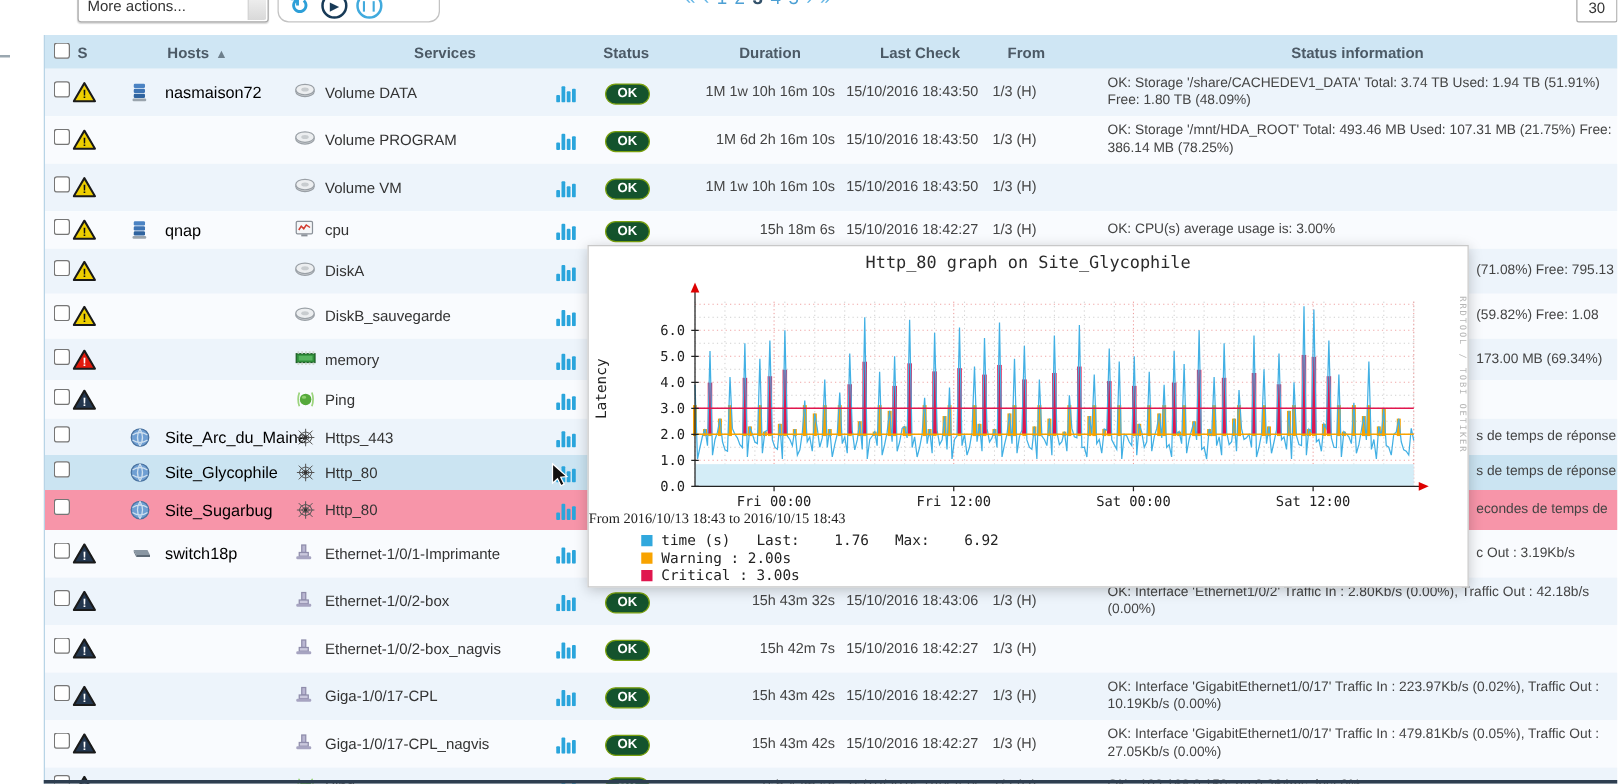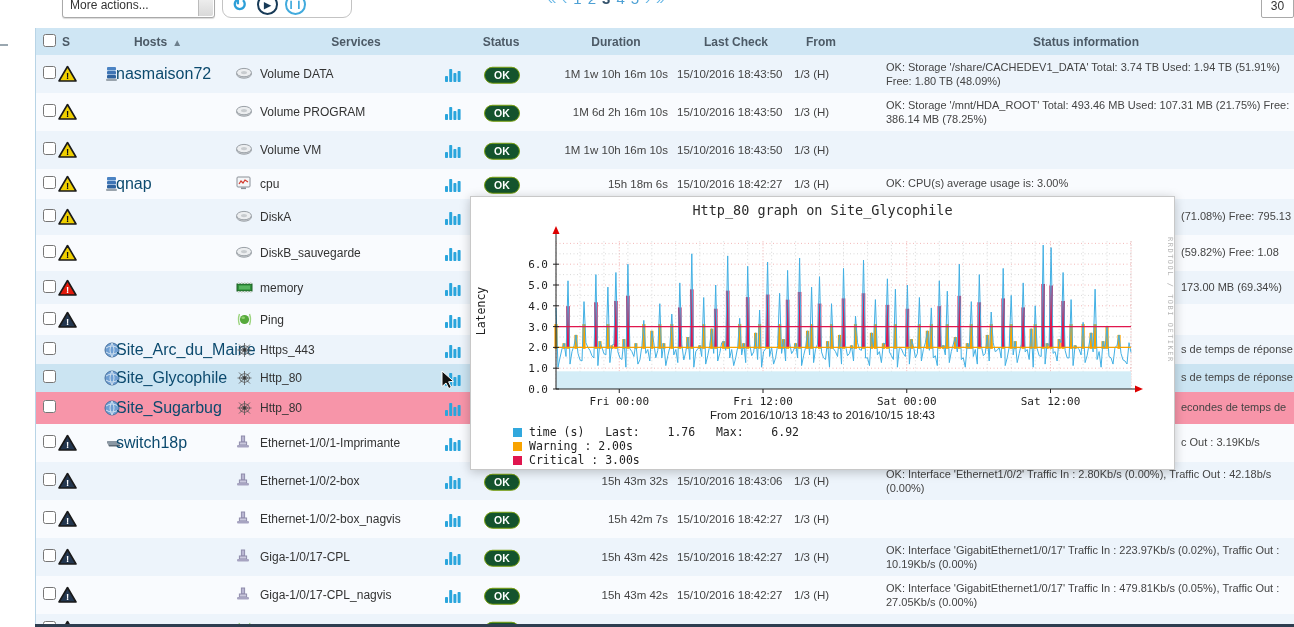--- a/index.html
+++ b/index.html
@@ -29,40 +29,40 @@
   #table{left:35px;top:28px;width:1259px;border-left:1px solid #b8d4e6;}
   #thead{position:relative;height:27px;background:#cfe6f4;color:#4c5a66;font-size:12px;font-weight:bold;}
   #thead .hc{position:absolute;top:50%;transform:translateY(-50%);text-align:center;cursor:pointer;}
   .row{position:relative;}
   .row.a{background:#edf4fb;}
   .row.b{background:#f9fbfe;}
   .row.sel{background:#cbe4f2;}
   .row.crit{background:#f795a9;}
   .row>div{position:absolute;top:50%;transform:translateY(-50%);}
   .c-check{left:7px;} .c-tri{left:22px;height:17px;} .c-hicon{left:68px;height:16px;}
-  .c-host{left:80px;font-size:16px;color:#0c4a6e;white-space:nowrap;cursor:pointer;}
+  .c-host{left:96px;font-size:13px;color:#000000;white-space:nowrap;cursor:pointer;}
   .c-sicon{left:200px;height:16px;} .c-svc{left:224px;font-size:12px;color:#333;white-space:nowrap;cursor:pointer;}
   .c-chart{left:408px;height:16px;cursor:pointer;}
   .c-status{left:448px;}
   .c-dur{left:490px;width:142px;text-align:right;font-size:11.5px;color:#444;white-space:nowrap;}
   .c-last{left:641px;font-size:11.5px;color:#444;white-space:nowrap;}
   .c-tries{left:758px;font-size:11.5px;color:#444;white-space:nowrap;}
   .c-info{left:850px;width:404px;font-size:11px;line-height:13.5px;color:#444;}
   .c-info.frag{left:1145px;width:150px;white-space:nowrap;overflow:visible;}
   .ok-badge{display:inline-block;background:#14532d;border:1px solid #7aa00e;color:#fff;font-size:10.5px;
     font-weight:bold;padding:1.5px 9px;border-radius:9px;}
   input[type=checkbox]{width:13px;height:13px;margin:0;}
   
   #popup{left:470px;top:196px;width:705px;height:274px;background:#fff;border:1px solid #c8c8c8;
     box-shadow:0 2px 10px rgba(0,0,0,.22);z-index:40;}
   #popup-title{position:absolute;top:5px;left:0;width:100%;text-align:center;
     font-family:"DejaVu Sans Mono",monospace;font-size:13.5px;color:#2b2b2b;}
   #chart-svg{position:absolute;left:0;top:0;}
-  #from-label{position:absolute;top:212px;left:0;width:100%;text-align:center;
-    font-family:Liberation Sans, sans-serif;font-size:11.5px;color:#222;}
+  #from-label{position:absolute;top:212px;left:0;width:100%;text-align:left;
+    font-family:Liberation Serif, serif;font-size:11.5px;color:#222;}
   #legend{position:absolute;top:228px;left:16px;}
   .leg-row{display:flex;align-items:center;height:14px;font-family:"DejaVu Sans Mono",monospace;
     font-size:11.5px;color:#222;white-space:pre;padding-left:26px;}
   .leg-sq{width:9px;height:9px;margin-right:7px;display:inline-block;}
   
   #bottom-bar{left:35px;bottom:0;width:1259px;height:3px;background:#2e3e50;z-index:60;}
   #cursor{left:441px;top:370px;z-index:80;pointer-events:none;}
   .sort-caret{color:#6d7f8c;font-size:10px;margin-left:5px;}
 </style>
 </head>

